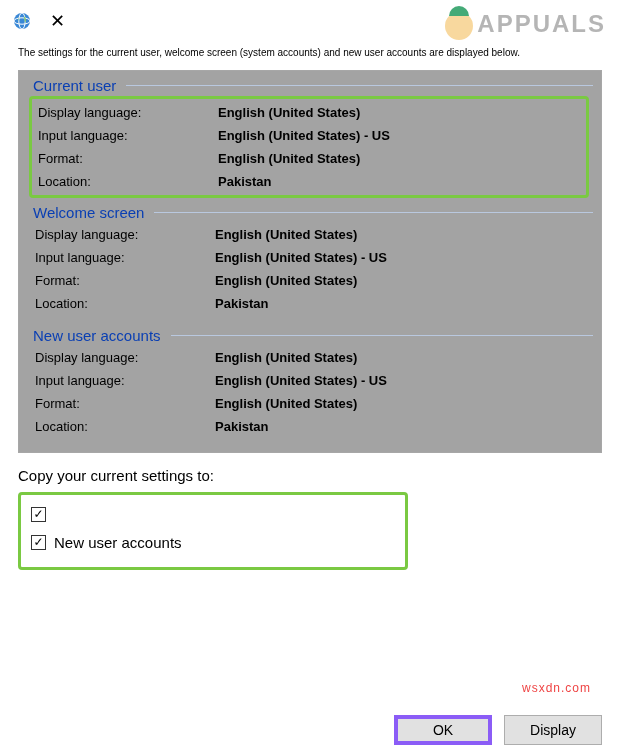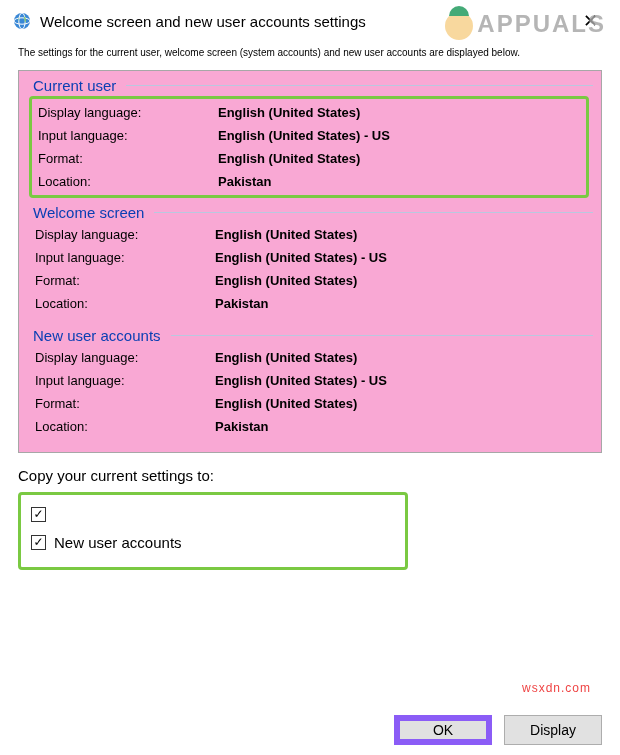--- a/index.html
+++ b/index.html
@@ -44,21 +44,21 @@
     }
     .description {
       padding: 6px 18px 10px 18px;
       font-size: 10px;
       line-height: 1.35;
     }
     .panel {
       border: 1px solid #a7a7a7;
       margin: 0 18px;
       padding: 0 8px 8px 8px;
-      background: #f9a8d4;
+      background: #a3a3a3;
     }
     .section-head {
       display: flex;
       align-items: center;
       gap: 6px;
       margin-top: 6px;
     }
     .section-head .label {
       color: #0a3fb3;
       font-size: 15px;
@@ -109,37 +109,36 @@
       display: flex; gap: 12px;
     }
     .btn {
       min-width: 98px; height: 30px;
       background: #e1e1e1;
       border: 1px solid #adadad;
       font-size: 14px;
       display:flex; align-items:center; justify-content:center;
       cursor: pointer;
     }
-    .btn.primary { border: 6px solid #8b5cf6; }
+    .btn.primary { border: 4px solid #8b5cf6; }
     .wsx { position:absolute; bottom:60px; right:29px; font-size:12px; color:#ef4444; letter-spacing:1px;}
   </style>
 </head>
 <body>
 
 <div class="titlebar">
   <span class="icon-wrap">
     <svg viewBox="0 0 20 20" width="20" height="20">
       <circle cx="10" cy="10" r="8" fill="#3a88d6"></circle>
       <ellipse cx="10" cy="10" rx="8" ry="3.2" fill="none" stroke="#fff" stroke-width="1"></ellipse>
       <ellipse cx="10" cy="10" rx="3.2" ry="8" fill="none" stroke="#fff" stroke-width="1"></ellipse>
       <path d="M6 6 Q7 8 6 11" fill="#6fbf4b"></path>
       <path d="M12 5 Q15 8 13 12" fill="#6fbf4b"></path>
     </svg>
   </span>
-  <span class="title">Welcome screen and new user accounts settings</span>
   <span class="close">✕</span>
 </div>
 
 <div class="watermark">
   <span class="face"></span><span>A</span><span>PPUALS</span>
 </div>
 
 <div class="description">The settings for the current user, welcome screen (system accounts) and new user accounts are displayed below.</div>
 
 <div class="panel">

